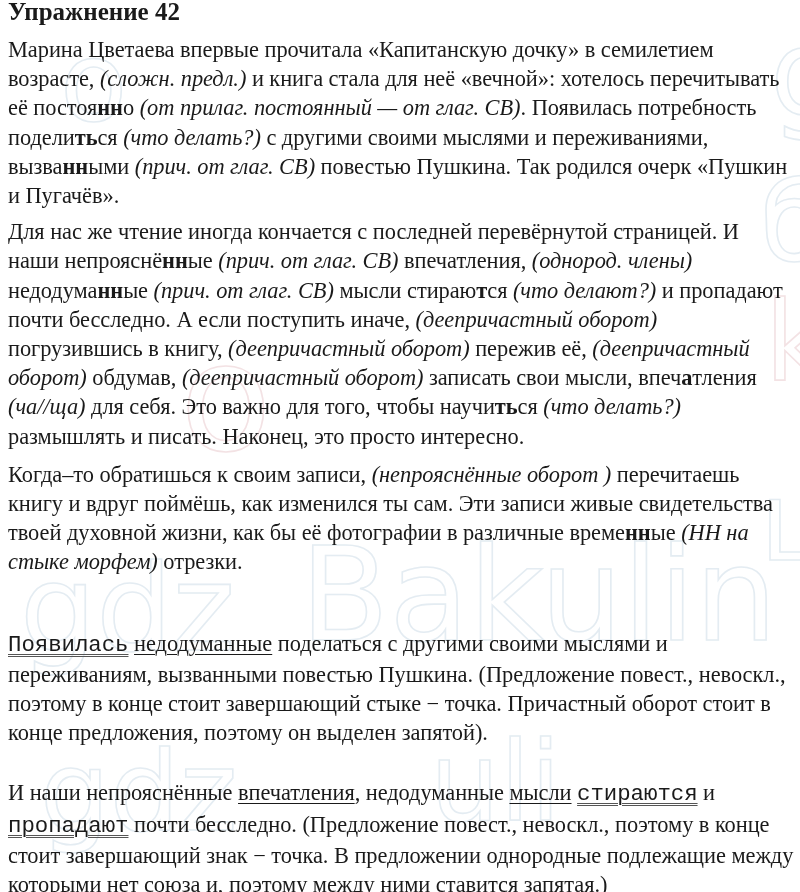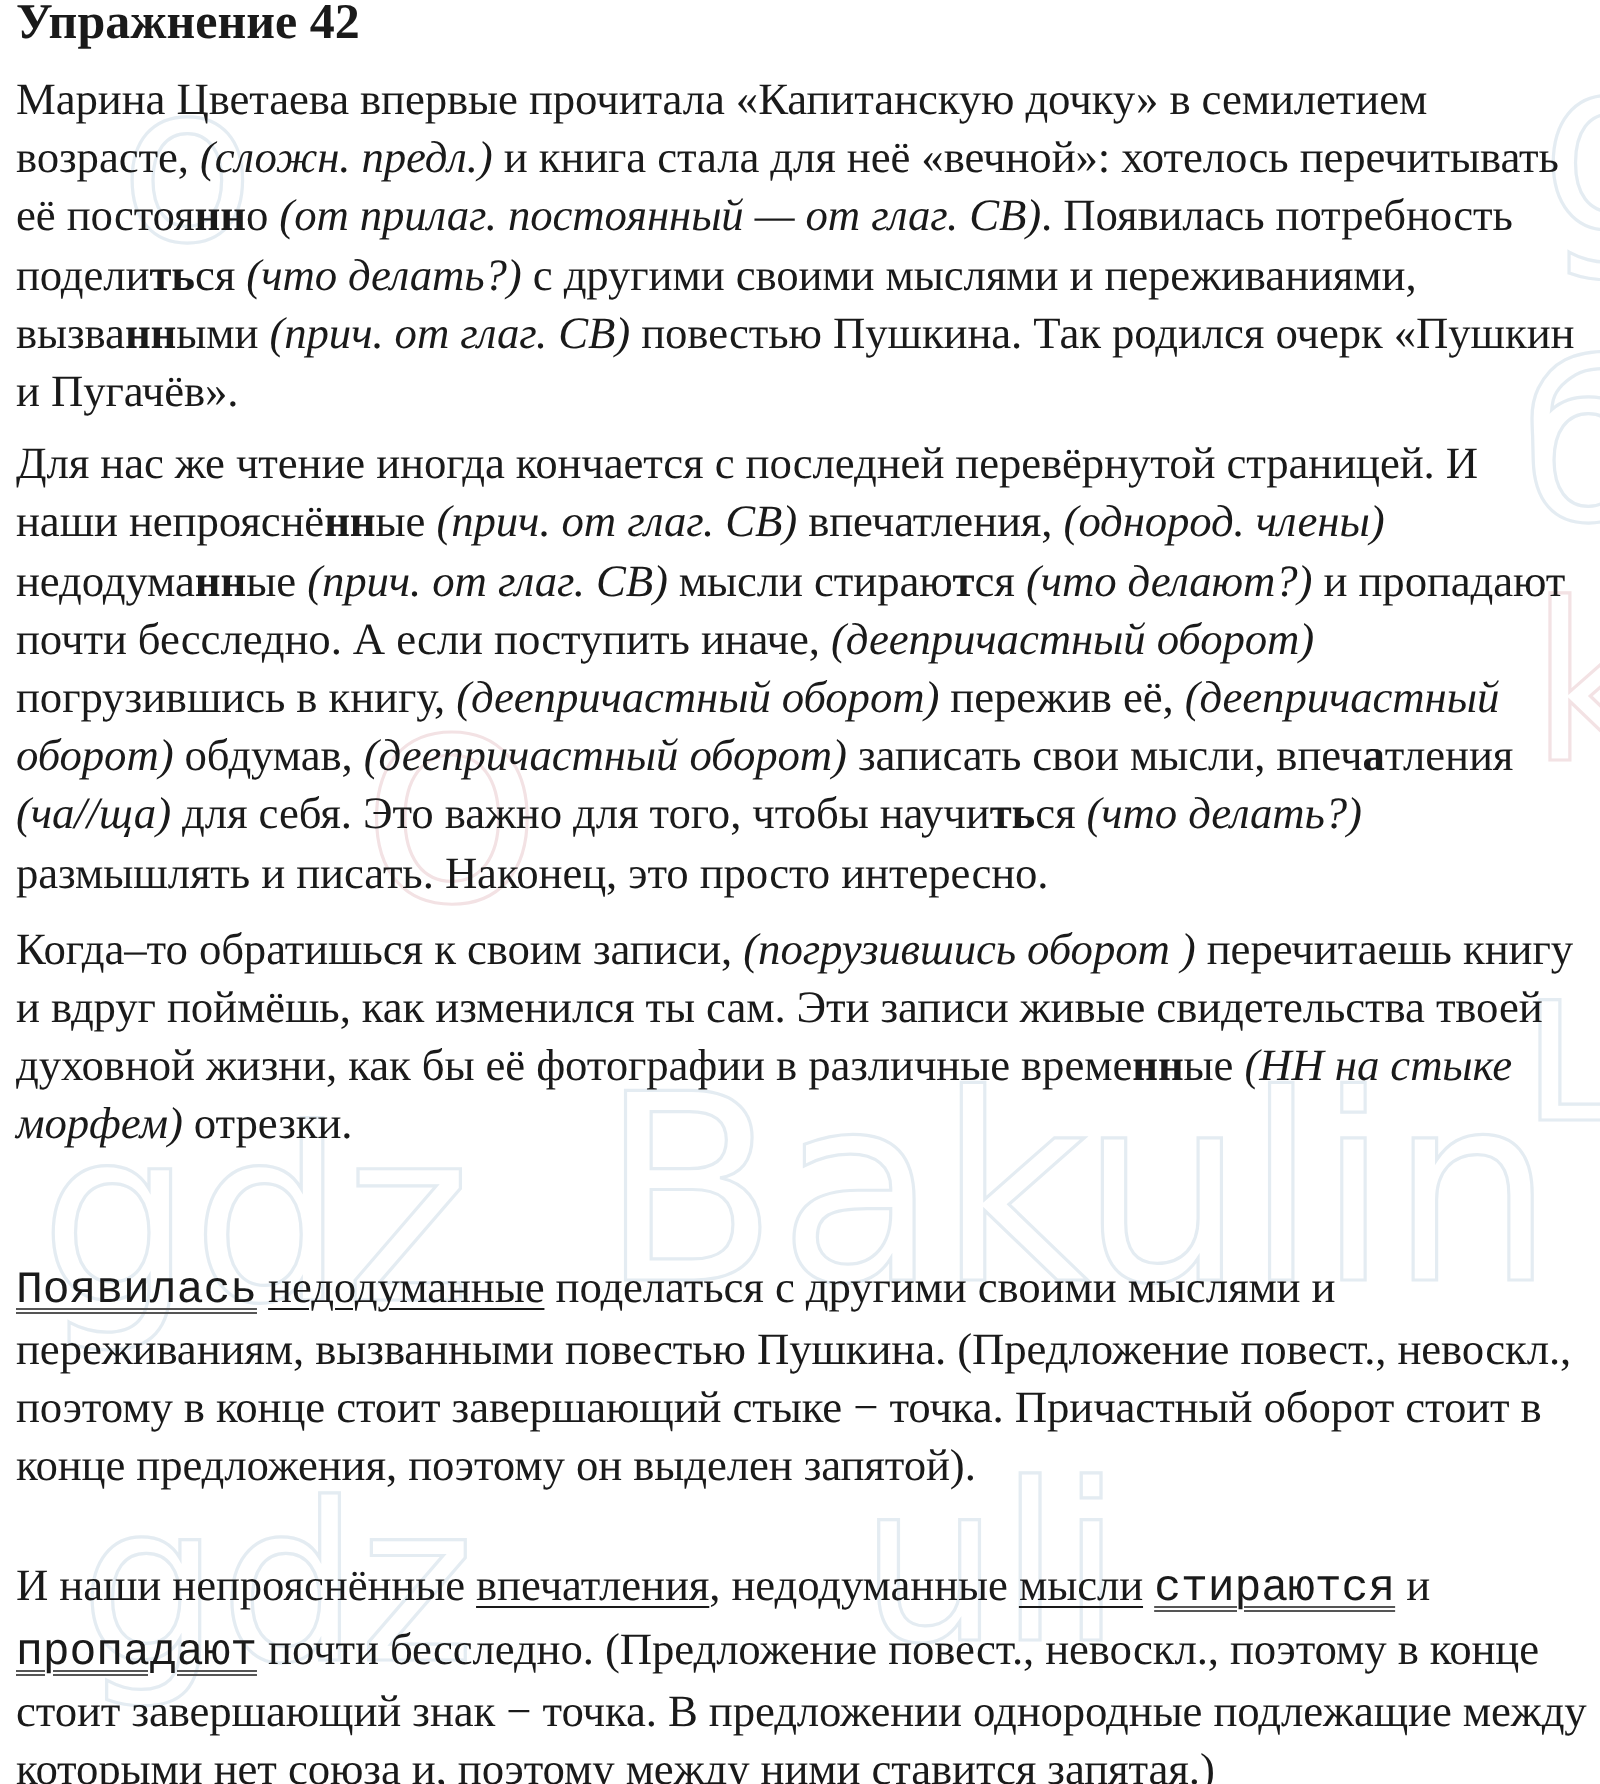--- a/index.html
+++ b/index.html
@@ -81,18 +81,18 @@
   <text x="760" y="560" font-size="110">ш</text>
 </svg>
 
 <div class="page">
   <h1 class="title">Упражнение 42</h1>
 
   <p class="p1"><span>Марина Цветаева впервые прочитала «Капитанскую дочку» в семилетием возрасте, </span><i>(сложн. предл.)</i><span> и книга стала для неё «вечной»: хотелось перечитывать её постоя</span><b class="hl">нн</b><span>о </span><i>(от прилаг. постоянный — от глаг. СВ)</i><span>. Появилась потребность подели</span><b class="hl">ть</b><span>ся </span><i>(что делать?)</i><span> с другими своими мыслями и переживаниями, вызва</span><b class="hl">нн</b><span>ыми </span><i>(прич. от глаг. СВ)</i><span> повестью Пушкина. Так родился очерк «Пушкин и Пугачёв».</span></p>
 
   <p class="p2"><span>Для нас же чтение иногда кончается с последней перевёрнутой страницей. И наши непрояснё</span><b class="hl">нн</b><span>ые </span><i>(прич. от глаг. СВ)</i><span> впечатления, </span><i>(однород. члены)</i><span> недодума</span><b class="hl">нн</b><span>ые </span><i>(прич. от глаг. СВ)</i><span> мысли стираю</span><b class="hl">т</b><span>ся </span><i>(что делают?)</i><span> и пропадают почти бесследно. А если поступить иначе, </span><i>(деепричастный оборот)</i><span> погрузившись в книгу, </span><i>(деепричастный оборот)</i><span> пережив её, </span><i>(деепричастный оборот)</i><span> обдумав, </span><i>(деепричастный оборот)</i><span> записать свои мысли, впеч</span><b class="hl">а</b><span>тления </span><i>(ча//ща)</i><span> для себя. Это важно для того, чтобы научи</span><b class="hl">ть</b><span>ся </span><i>(что делать?)</i><span> размышлять и писать. Наконец, это просто интересно.</span></p>
 
-  <p class="p3"><span>Когда–то обратишься к своим записи, </span><i>(погрузившись оборот )</i><span> перечитаешь книгу и вдруг поймёшь, как изменился ты сам. Эти записи живые свидетельства твоей духовной жизни, как бы её фотографии в различные време</span><b class="hl">нн</b><span>ые </span><i>(НН на стыке морфем)</i><span> отрезки.</span></p>
+  <p class="p3"><span>Когда–то обратишься к своим записи, </span><i>(непрояснённые оборот )</i><span> перечитаешь книгу и вдруг поймёшь, как изменился ты сам. Эти записи живые свидетельства твоей духовной жизни, как бы её фотографии в различные време</span><b class="hl">нн</b><span>ые </span><i>(НН на стыке морфем)</i><span> отрезки.</span></p>
 
   <p class="p4"><span class="u2">Появилась</span><span> </span><span class="u1">недодуманные</span><span> поделаться с другими своими мыслями и переживаниям, вызванными повестью Пушкина. (Предложение повест., невоскл., поэтому в конце стоит завершающий стыке − точка. Причастный оборот стоит в конце предложения, поэтому он выделен запятой).</span></p>
 
   <p class="p5"><span>И наши непрояснённые </span><span class="u1">впечатления</span><span>, недодуманные </span><span class="u1">мысли</span><span> </span><span class="u2">стираются</span><span> и </span><span class="u2">пропадают</span><span> почти бесследно. (Предложение повест., невоскл., поэтому в конце стоит завершающий знак − точка. В предложении однородные подлежащие между которыми нет союза и, поэтому между ними ставится запятая.)</span></p>
 </div>
 
 </body></html>

